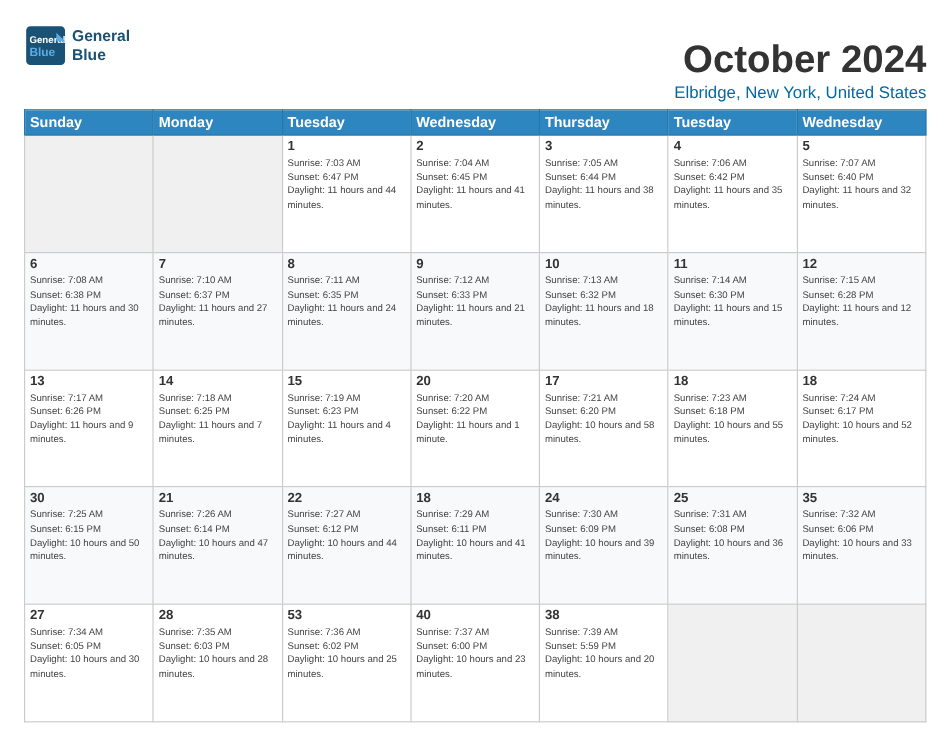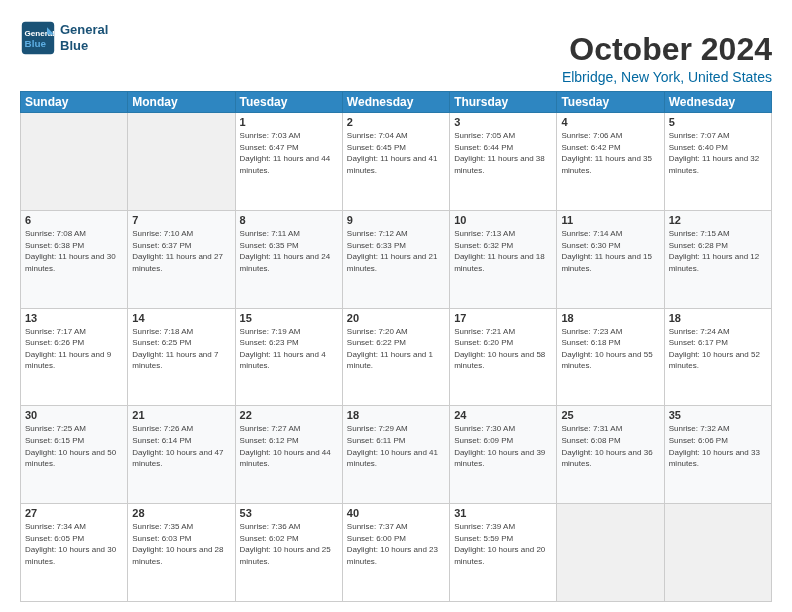--- a/index.html
+++ b/index.html
@@ -259,21 +259,21 @@
           </td>
           <td>
             <span class="day-num">53</span>
             <div class="day-detail">Sunrise: 7:36 AM<br>Sunset: 6:02 PM<br>Daylight: 10 hours and 25 minutes.</div>
           </td>
           <td>
             <span class="day-num">40</span>
             <div class="day-detail">Sunrise: 7:37 AM<br>Sunset: 6:00 PM<br>Daylight: 10 hours and 23 minutes.</div>
           </td>
           <td>
-            <span class="day-num">31</span>
+            <span class="day-num">38</span>
             <div class="day-detail">Sunrise: 7:39 AM<br>Sunset: 5:59 PM<br>Daylight: 10 hours and 20 minutes.</div>
           </td>
           <td class="empty"></td>
           <td class="empty"></td>
         </tr>
       </tbody>
   </table>
 </div>
 
 </body></html>

